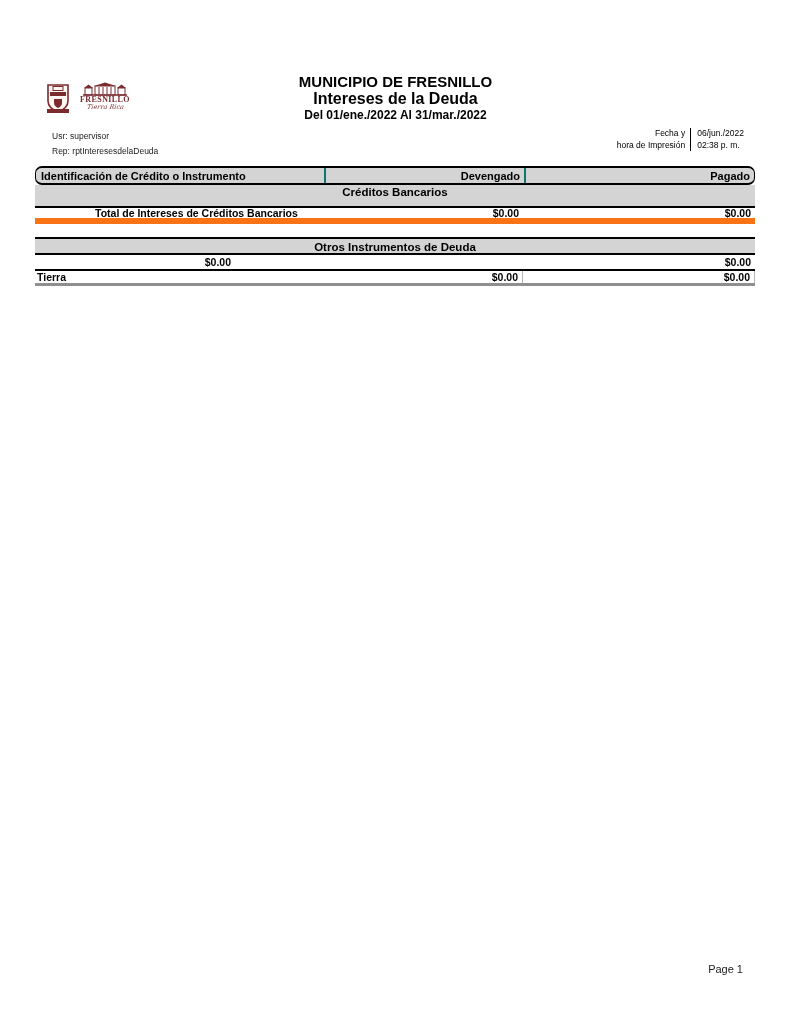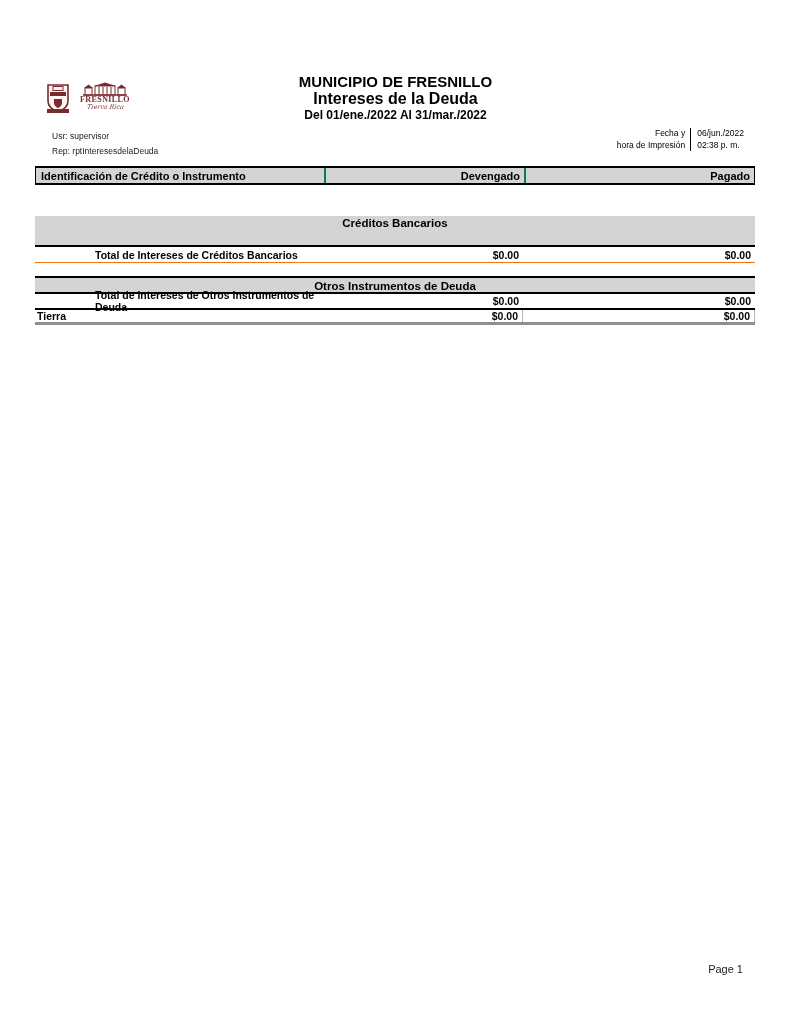--- a/index.html
+++ b/index.html
@@ -41,34 +41,34 @@
   .meta-right .labels div { line-height:11.5px; }
   .meta-right .vline { width:1px; background:#000; }
   .meta-right .values { text-align:left; padding-left:6px; }
   .meta-right .values div { line-height:11.5px; }
 
   
   .tbl { position:absolute; left:35px; top:166px; width:720px; font-size:11px; }
   .tbl-header {
     display:flex; background:#d4d4d4; font-weight:bold; height:19px; align-items:center;
     border-top:2px solid #000; border-bottom:2px solid #000;
-    border-left:1px solid #000; border-right:1px solid #000;
+    border-left:1px solid #000; border-right:1px solid #000;border-radius:7px;
   }
   .c1 { width:288px; padding-left:5px; }
   .c2 { width:200px; text-align:right; padding-right:4px; }
   .c3 { flex:1; text-align:right; padding-right:4px; }
   .tbl-header .c2, .tbl-header .c3 { border-left:2px solid #0f766e; height:100%; display:flex; align-items:center; justify-content:flex-end; }
   .band {
-    background:#d4d4d4; border-bottom:2px solid #000; height:31px;
-    text-align:center; font-weight:bold; font-size:11.5px; line-height:15px;margin-top:31px;
+    background:#d4d4d4; border-bottom:2px solid #000; height:23px;
+    text-align:center; font-weight:bold; font-size:11.5px; line-height:15px;
   }
   .band.second { border-top:2px solid #000; margin-top:13px; height:18px; line-height:16px; }
   .trow { display:flex; align-items:center; height:16px; font-weight:bold; font-size:10.5px; }
   .trow .c1 { padding-left:60px; }
-  .trow.r1 { border-bottom:1px solid #f97316;justify-content:flex-end; }
+  .trow.r1 { border-bottom:6px solid #f97316;justify-content:flex-end; }
   .trow.r2 { border-bottom:2px solid #000; }
   .trow.total-row { height:15px; border-bottom:3px solid #8f8f8f; }
   .trow.total-row .c1 { padding-left:2px; }
   .trow.total-row .c2 { border-right:1px solid #b5b5b5; height:100%; display:flex; align-items:center; justify-content:flex-end; }
   .trow.total-row .c3 { border-right:1px solid #b5b5b5; height:100%; display:flex; align-items:center; justify-content:flex-end; }
 
   
   .page-number { position:absolute; right:48px; top:963px; font-size:11px; color:#222; }
 </style>
 </head>
@@ -142,21 +142,20 @@
 
     <div class="trow r1">
       <div class="c1">Total de Intereses de Créditos Bancarios</div>
       <div class="c2">$0.00</div>
       <div class="c3">$0.00</div>
     </div>
 
     <div class="band second">Otros Instrumentos de Deuda</div>
 
     <div class="trow r2">
-      <div class="c1">Total de Intereses de Otros Instrumentos de Deuda</div>
       <div class="c2">$0.00</div>
       <div class="c3">$0.00</div>
     </div>
 
     <div class="trow total-row">
       <div class="c1">Tierra</div>
       <div class="c2">$0.00</div>
       <div class="c3">$0.00</div>
     </div>
 

